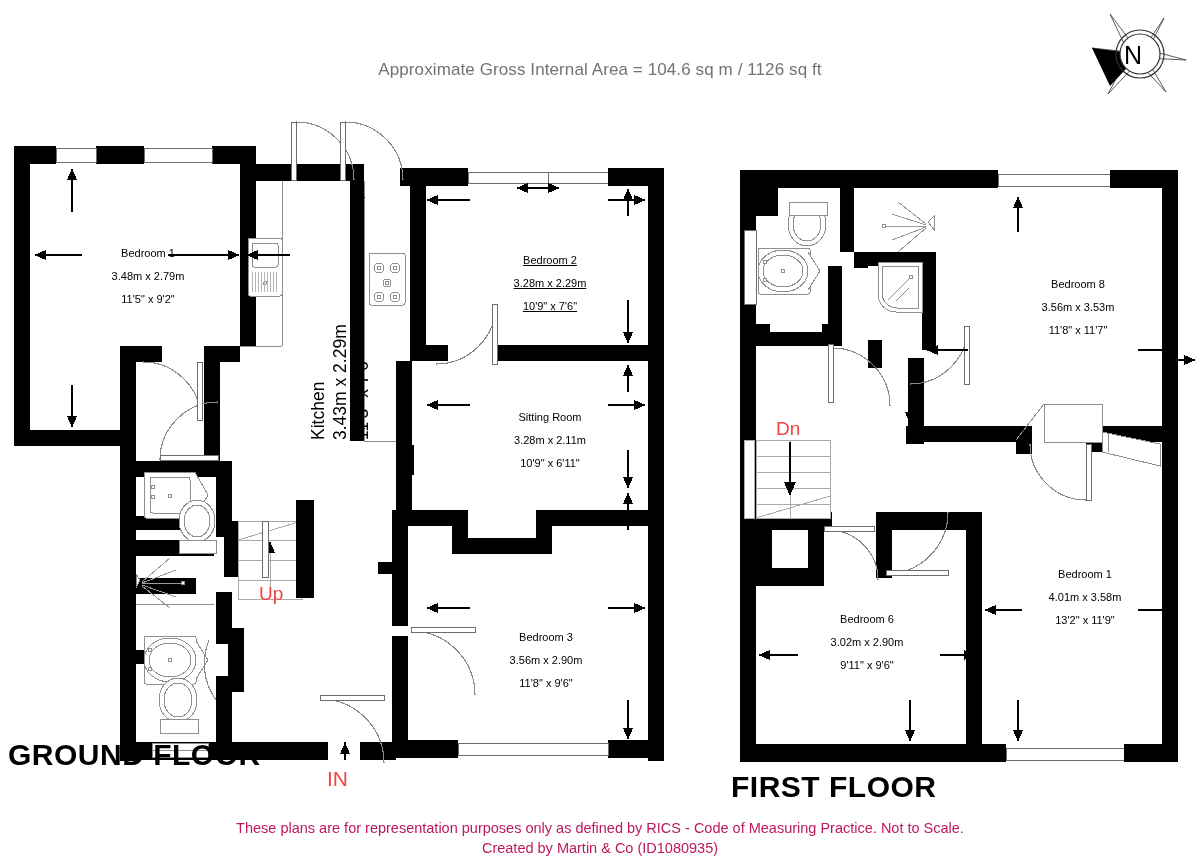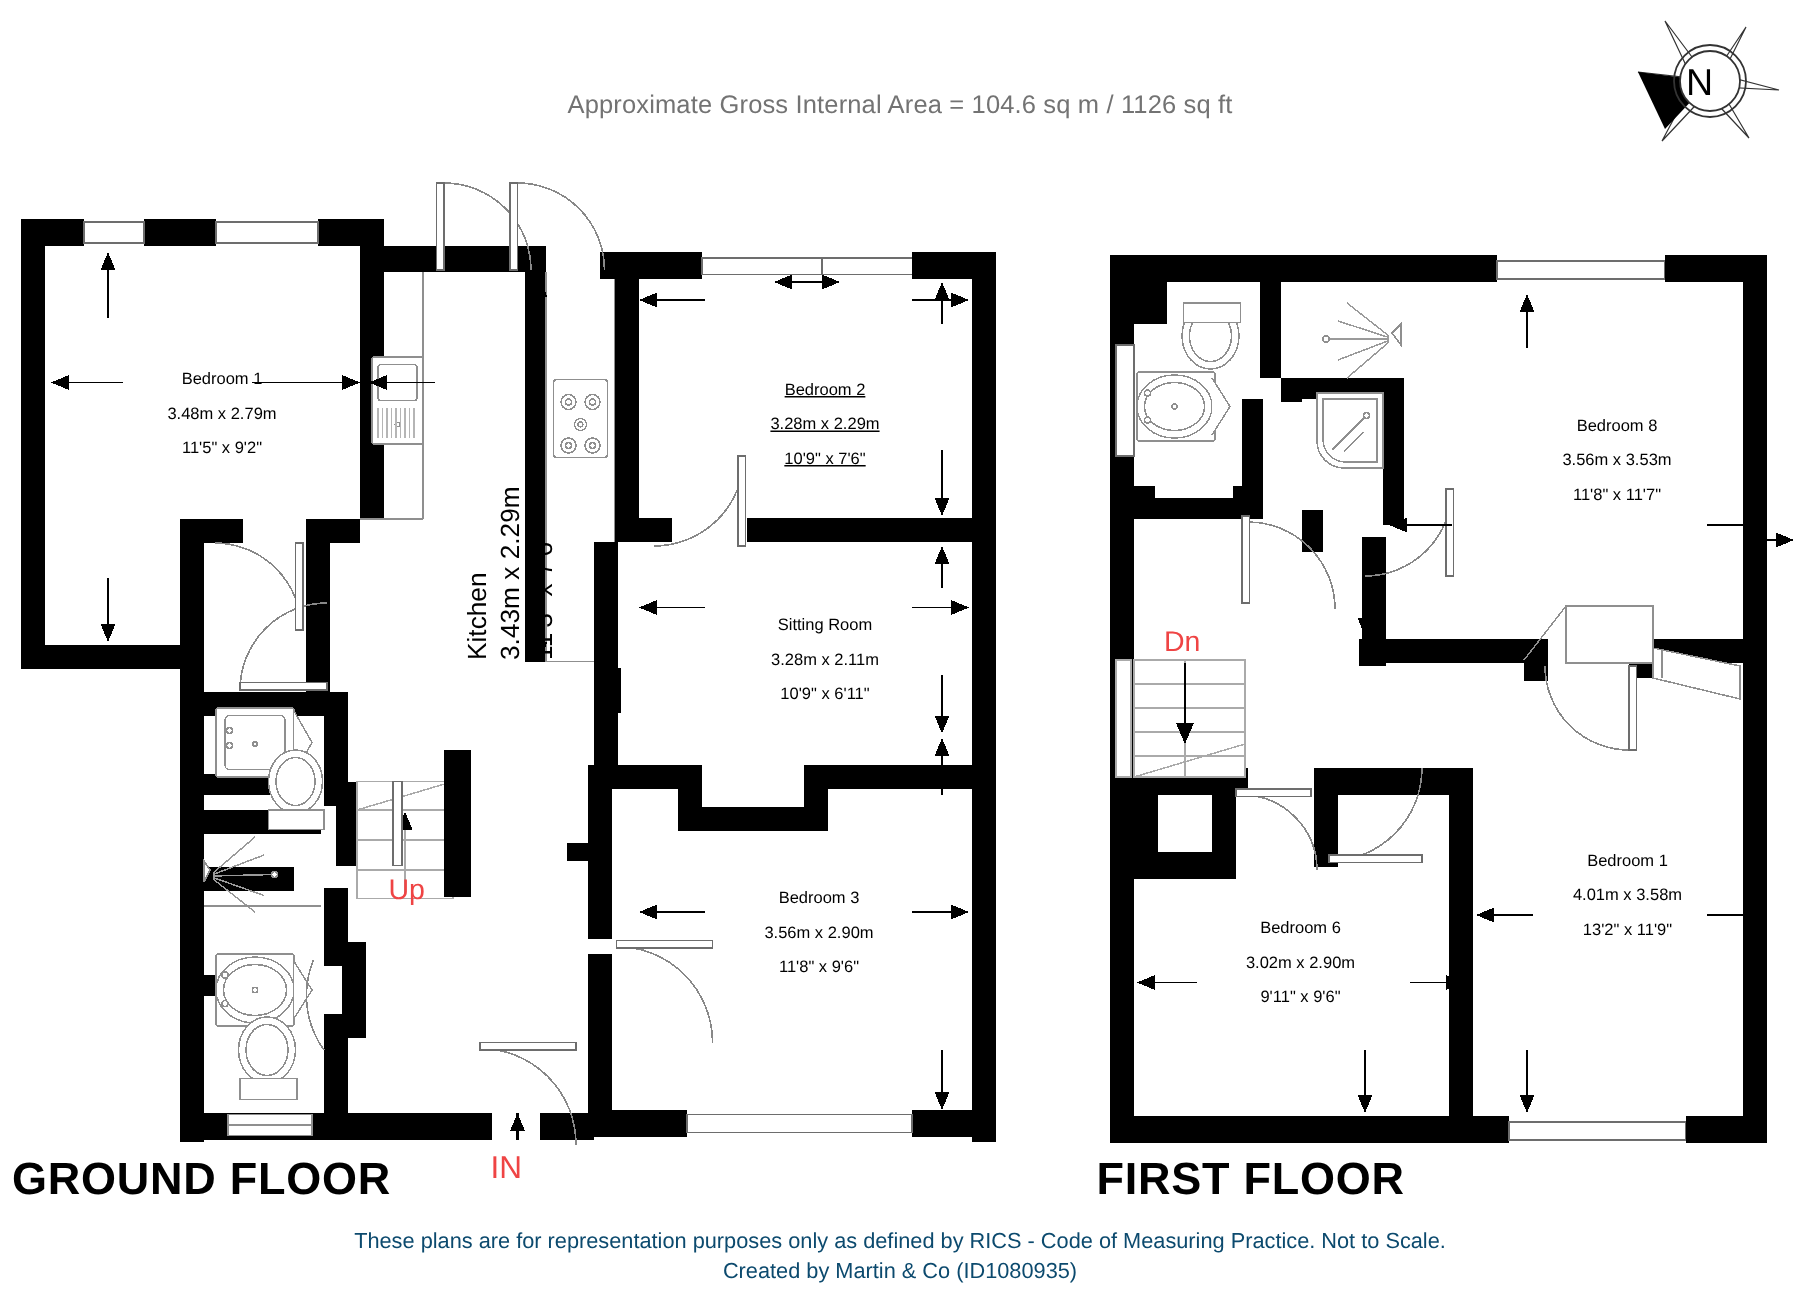--- a/index.html
+++ b/index.html
@@ -26,30 +26,30 @@
     color: #737373;
     letter-spacing: 0.1px;
   }
   .floor-title {
     position: absolute;
     font-size: 30px;
     font-weight: bold;
     color: #000;
     letter-spacing: 0.5px;
   }
-  #ground-floor-title { left: 8px; top: 770px; }
+  #ground-floor-title { left: 8px; top: 738px; }
   #first-floor-title { left: 731px; top: 770px; }
 
   .footer {
     position: absolute;
     left: 0;
     width: 1200px;
     text-align: center;
     font-size: 14.5px;
-    color: #0c4a6e;
+    color: #be185d;
   }
   #footer-line-1 { top: 820px; }
   #footer-line-2 { top: 840px; }
 
   .room-label {
     position: absolute;
     text-align: center;
     font-size: 11px;
     line-height: 23px;
     color: #000;
@@ -525,21 +525,21 @@
     <span class="d1">3.28m x 2.29m</span>
     <span class="d2">10'9" x 7'6"</span>
   </div>
 
   <div class="room-label" id="label-sitting-room" style="left:440px; top:406px; width:220px;">
     <span class="nm">Sitting Room</span>
     <span class="d1">3.28m x 2.11m</span>
     <span class="d2">10'9" x 6'11"</span>
   </div>
 
-  <div class="room-label" id="label-bedroom-3" style="left:446px; top:588px; width:200px;">
+  <div class="room-label" id="label-bedroom-3" style="left:446px; top:626px; width:200px;">
     <span class="nm">Bedroom 3</span>
     <span class="d1">3.56m x 2.90m</span>
     <span class="d2">11'8" x 9'6"</span>
   </div>
 
   <div class="room-label" id="label-bedroom-4" style="left:978px; top:273px; width:200px;">
     <span class="nm">Bedroom 8</span>
     <span class="d1">3.56m x 3.53m</span>
     <span class="d2">11'8" x 11'7"</span>
   </div>

